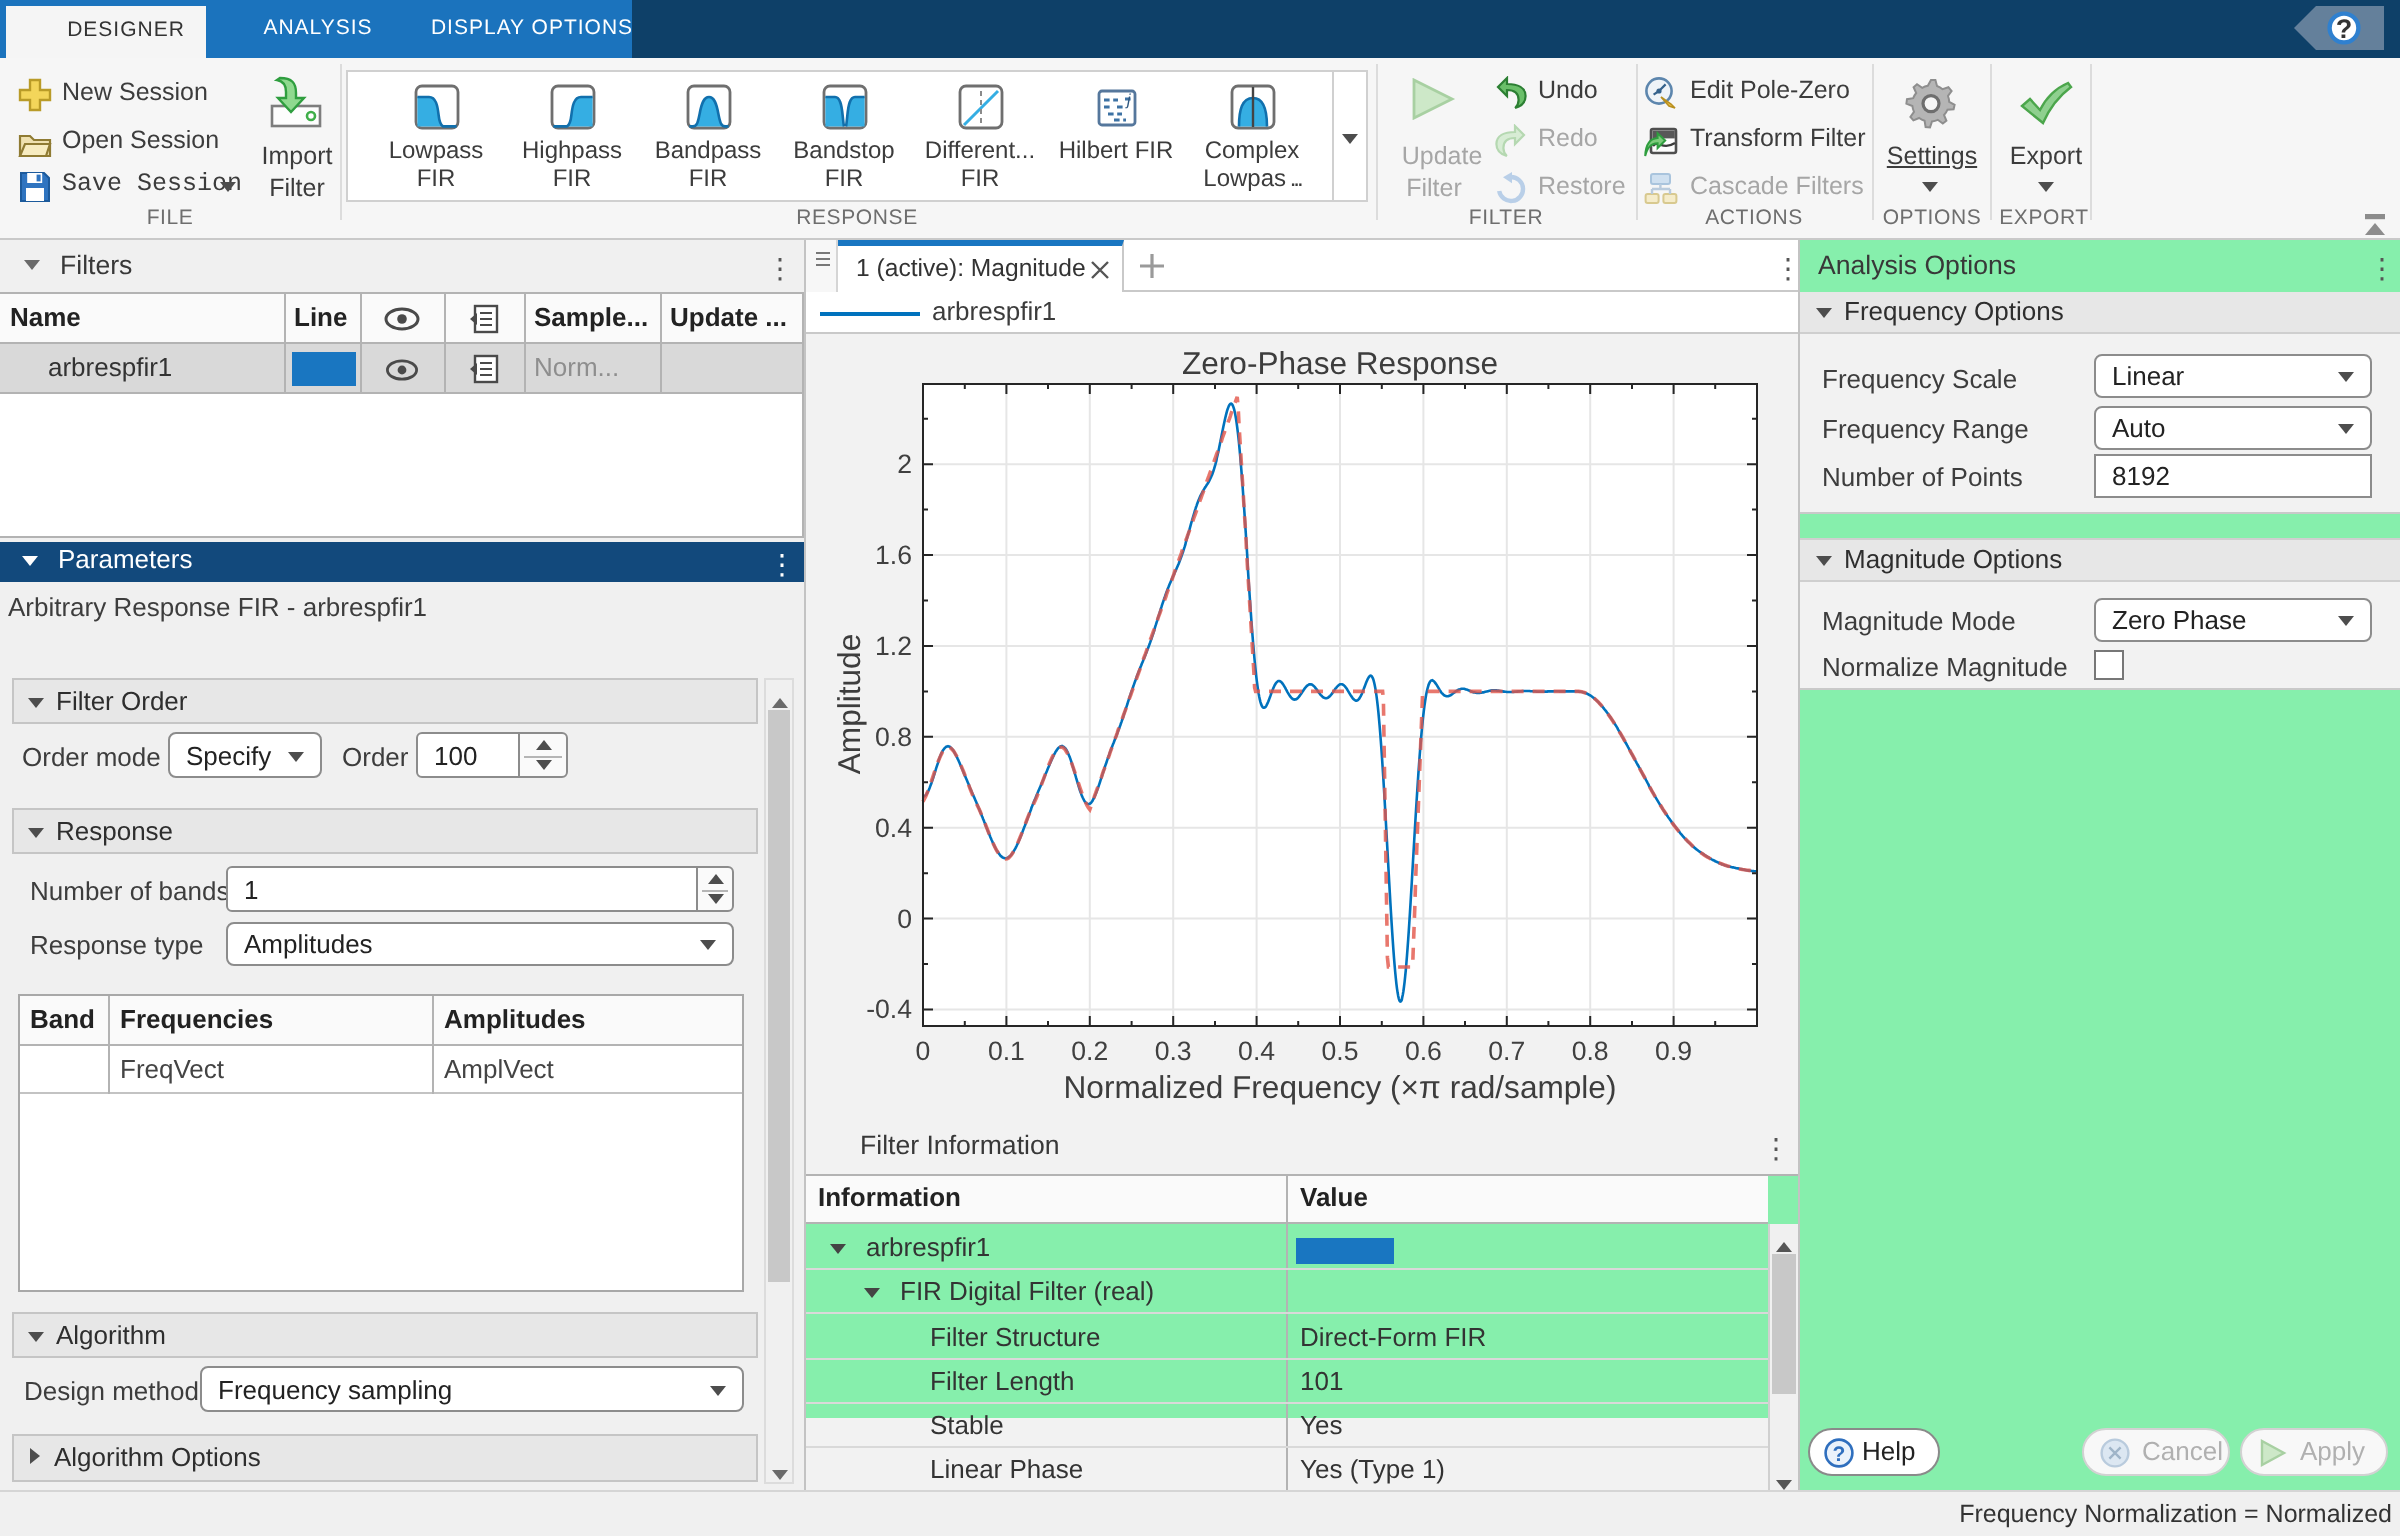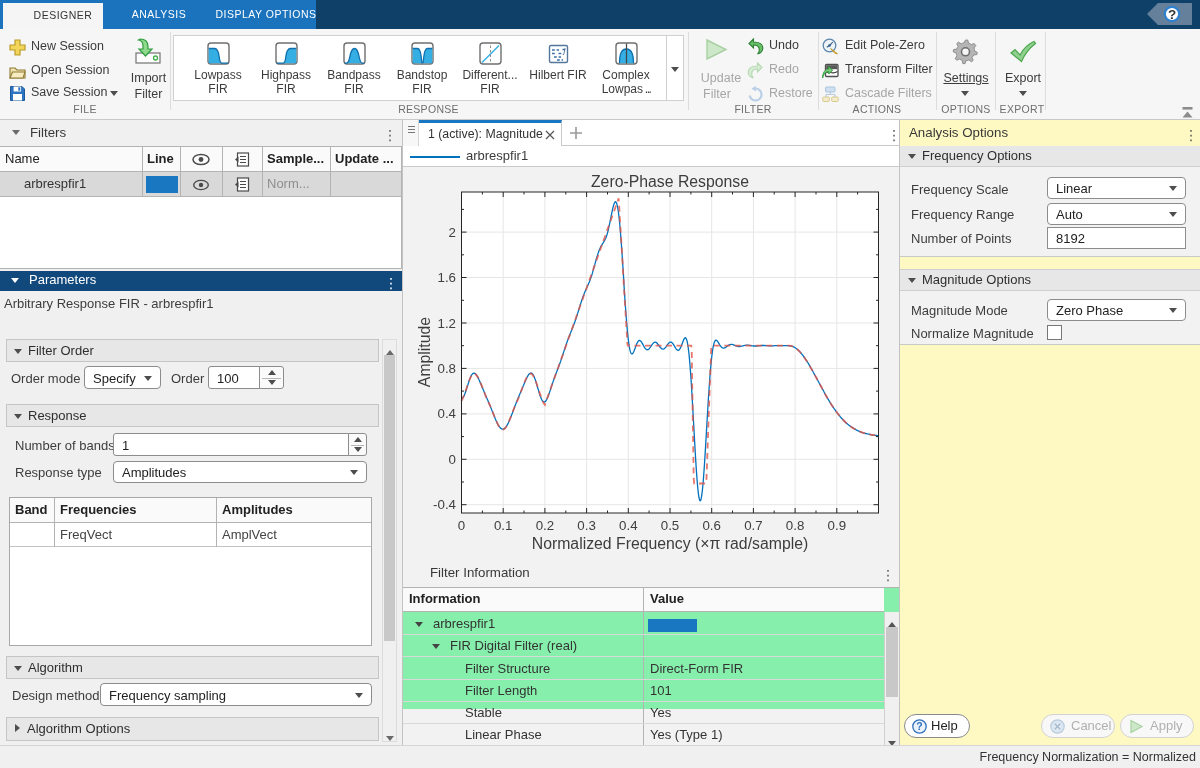--- a/index.html
+++ b/index.html
@@ -67,21 +67,21 @@
         <path d="M1 5 H6 L8 7 H16 V15 H1 Z" fill="#efe1b0" stroke="#8f7b33" stroke-width="1.1"></path>
         <path d="M1 15 L3.5 9 H16 L14 15 Z" fill="#f7ecc0" stroke="#8f7b33" stroke-width="1.1"></path>
       </svg>
  <div class="rlabel abs" style="left:31px;top:34px;">Open Session</div>
  <svg class="icon16" style="left:9px;top:56px;">
         <path d="M1.5 1.5 H13 L15.5 4 V15.5 H1.5 Z" fill="#2f74c0" stroke="#1c5a9c" stroke-width="1"></path>
         <rect x="4" y="9" width="9" height="6.5" fill="#fff"></rect>
         <rect x="4.6" y="1.5" width="7.5" height="5" fill="#fff"></rect>
         <rect x="9.3" y="2.3" width="2" height="3.4" fill="#2f74c0"></rect>
       </svg>
- <div class="rlabel abs" style="left:31px;top:56px;">Save Session</div>
+ <div class="rlabel abs" style="left:31px;top:56px;font-family:Liberation Mono, monospace;">Save Session</div>
  <div class="abs arrbox" style="left:110px;top:62px;"><span class="tri-d"></span></div>
  <svg class="abs" style="left:134px;top:9px;" width="28" height="26">
   <rect x="2" y="15" width="24" height="10" fill="#fdfdfd" stroke="#7d7d7d" stroke-width="1.3"></rect>
   <circle cx="21.5" cy="20" r="2" fill="#fff" stroke="#3fae49" stroke-width="1.3"></circle>
   <path d="M6 1 C12 1 14 3.5 14 8.5 L14 11 L18 11 L11.5 18 L5 11 L9 11 L9 8 C9 4.5 7.5 2.5 4.5 2 Z" fill="#8fd98f" stroke="#2f9e3f" stroke-width="1.2"></path>
  </svg>
  <div class="rlabel abs" style="left:126px;top:42px;width:45px;text-align:center;">Import</div>
  <div class="rlabel abs" style="left:126px;top:58px;width:45px;text-align:center;">Filter</div>
  <div class="seclabel" style="left:0;width:170px;">FILE</div>
 
@@ -222,21 +222,21 @@
   <div class="dots3" style="left:383px;top:6px;"></div>
 
   <div class="abs" style="left:0px;top:26px;width:402px;height:123px;background:#fff;border:1px solid #b3b3b3;border-left:none;">
    <div class="abs" style="left:0;top:0;width:401px;height:25px;background:#fafafa;border-bottom:1px solid #b3b3b3;"></div>
    <div class="abs" style="left:0;top:25px;width:401px;height:25px;background:#d9d9d9;border-bottom:1px solid #b3b3b3;"></div>
    <div class="abs" style="left:142px;top:0;width:1px;height:50px;background:#b3b3b3;"></div>
    <div class="abs" style="left:180px;top:0;width:1px;height:50px;background:#b3b3b3;"></div>
    <div class="abs" style="left:222px;top:0;width:1px;height:50px;background:#b3b3b3;"></div>
    <div class="abs" style="left:262px;top:0;width:1px;height:50px;background:#b3b3b3;"></div>
    <div class="abs" style="left:330px;top:0;width:1px;height:50px;background:#b3b3b3;"></div>
-   <div class="abs" style="left:5px;top:4px;font-size:13px;font-weight:normal;color:#222;">Name</div>
+   <div class="abs" style="left:5px;top:4px;font-size:13px;font-weight:bold;color:#222;">Name</div>
    <div class="abs" style="left:147px;top:4px;font-size:13px;font-weight:bold;color:#222;">Line</div>
    <svg class="abs" style="left:192px;top:6px;" width="18" height="13">
             <ellipse cx="9" cy="6.5" rx="8" ry="5" fill="none" stroke="#4a4a4a" stroke-width="1.5"></ellipse>
             <circle cx="9" cy="6.5" r="2.4" fill="#4a4a4a"></circle>
           </svg>
    <svg class="abs" style="left:234px;top:5px;" width="16" height="15">
             <rect x="3.5" y="1" width="11" height="13" fill="#fff" stroke="#4a4a4a" stroke-width="1.2"></rect>
             <path d="M6 4.5 H12 M6 7.5 H12 M6 10.5 H12" stroke="#4a4a4a" stroke-width="1.1"></path>
             <path d="M1 7.5 L4.5 4.5 V10.5 Z" fill="#4a4a4a"></path>
           </svg>
@@ -402,21 +402,21 @@
    <div class="abs" style="left:247px;top:139px;font-size:13px;color:#333;">Yes (Type 1)</div>
 
    <div class="abs" style="left:481px;top:24px;width:15px;height:134px;background:#f0f0f0;border-left:1px solid #d0d0d0;">
     <div class="abs" style="left:1px;top:1px;width:11px;height:13px;"><span class="tri-d" style="transform:rotate(180deg);border-top-color:#555;margin-left:2px;"></span></div>
     <div class="abs" style="left:1px;top:15px;width:12px;height:70px;background:#c8c8c8;"></div>
     <div class="abs" style="left:1px;bottom:1px;width:11px;height:13px;"><span class="tri-d" style="border-top-color:#555;margin-left:2px;"></span></div>
    </div>
   </div>
  </div>
 
- <div class="abs" style="left:900px;top:0;width:300px;height:625px;background:#fef9c3;text-decoration:underline;">
+ <div class="abs" style="left:900px;top:0;width:300px;height:625px;background:#86efac;text-decoration:underline;">
   <div class="phead abs" style="left:9px;top:5px;">Analysis Options</div>
   <div class="dots3" style="left:284px;top:6px;"></div>
 
   <div class="abs" style="left:0;top:26px;width:300px;height:111px;background:#f2f2f2;border-bottom:1px solid #c9c9c9;">
    <div class="abs" style="left:0;top:0;width:300px;height:21px;background:#e7e7e7;border-bottom:1px solid #cfcfcf;">
     <span class="tri-d" style="position:absolute;left:8px;top:8px;"></span>
     <div class="abs" style="left:22px;top:2px;font-size:13px;color:#2e2e2e;">Frequency Options</div>
    </div>
    <div class="abs" style="left:11px;top:36px;font-size:13px;color:#3d3d3d;">Frequency Scale</div>
    <div class="sel" style="left:147px;top:31px;width:139px;height:22px;">

